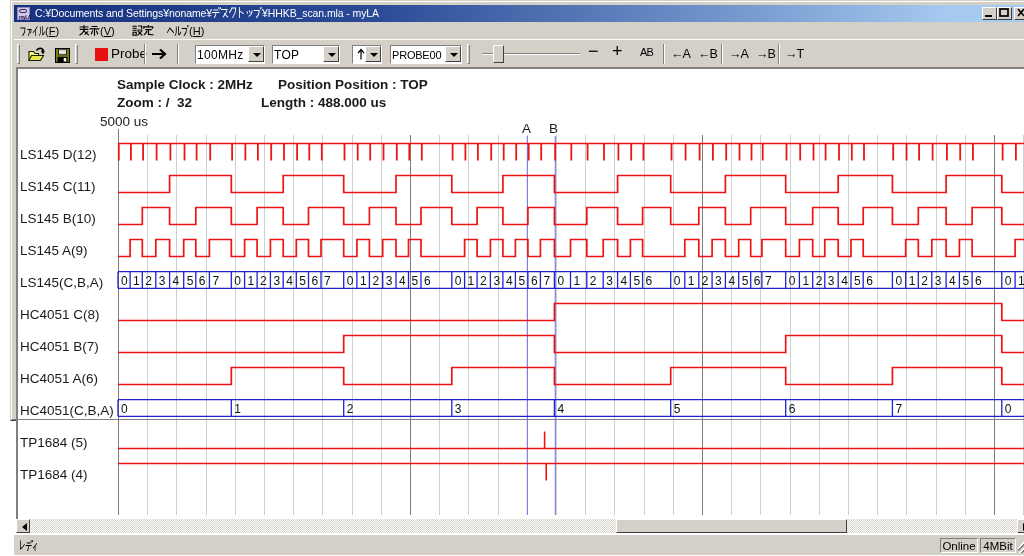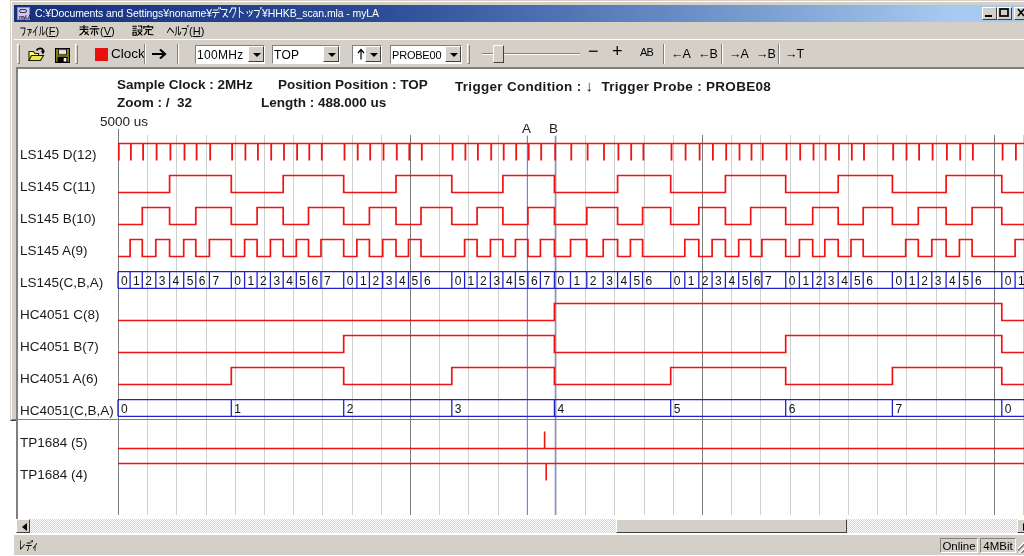--- a/index.html
+++ b/index.html
@@ -146,21 +146,21 @@
     </svg>
     <svg class="abs" style="left:41px;top:8px;position:absolute" width="15" height="15" viewBox="0 0 15 15">
       <rect x="0.5" y="0.5" width="14" height="14" fill="#888810" stroke="#000" stroke-width="1.2"></rect>
       <rect x="3.5" y="1.2" width="8" height="5.6" fill="#fff" stroke="#222"></rect>
       <path d="M4 2.5 H11 M4 4 H11 M4 5.5 H11" stroke="#bbb" stroke-width="0.7"></path>
       <rect x="2.5" y="8.8" width="10" height="5.7" fill="#000"></rect>
       <rect x="8.7" y="10" width="2.6" height="3.5" fill="#fff"></rect>
     </svg>
     <div class="grip" style="left:61px"></div>
     <div class="abs" style="left:81px;top:8px;width:13px;height:13px;background:#e81010"></div>
-    <div class="tbtxt" style="left:97px;font-size:13.5px">Clock</div>
+    <div class="tbtxt" style="left:97px;font-size:13.5px">Probe</div>
     <div class="tsep" style="left:130px"></div>
     <svg class="abs" style="left:138px;top:9px" width="20" height="10">
         <path d="M0 5 L12 5 M8 0.5 L13 5 L8 9.5" stroke="#000" stroke-width="2.2" fill="none"></path>
       </svg>
     <div class="tsep" style="left:163px"></div>
     <div class="combo" style="left:181px;width:70px">
         <span class="cv">100MHz</span>
         <div class="cbtn"></div>
       </div>
     <div class="combo" style="left:258px;width:68px">
@@ -188,21 +188,20 @@
     <div class="tbtxt" style="left:684px;font-size:12.5px;top:7px;letter-spacing:-1px">←B</div>
     <div class="tsep" style="left:707px"></div>
     <div class="tbtxt" style="left:715px;font-size:12.5px;top:7px;letter-spacing:-1px">→A</div>
     <div class="tbtxt" style="left:742px;font-size:12.5px;top:7px;letter-spacing:-1px">→B</div>
     <div class="tsep" style="left:764px"></div>
     <div class="tbtxt" style="left:771px;font-size:12.5px;top:7px;letter-spacing:-1px">→T</div>
   </div>
   <div id="client" class="abs"></div>
   <div class="hdr" style="left:106px;top:76px">Sample Clock : 2MHz</div>
   <div class="hdr" style="left:267px;top:76px">Position Position : TOP</div>
-  <div class="hdr" style="left:444px;top:76px;letter-spacing:0.3px">Trigger Condition : <span style="font-size:15px">↓</span>&nbsp; Trigger Probe : PROBE08</div>
   <div class="hdr" style="left:106px;top:94px">Zoom : /&nbsp; 32</div>
   <div class="hdr" style="left:250px;top:94px">Length : 488.000 us</div>
   <svg width="1024" height="452" viewBox="0 66 1024 452" style="position:absolute;left:0;top:66px">
 <g shape-rendering="crispEdges">
 <line x1="107.5" y1="128" x2="107.5" y2="514" stroke="#7c7c7c" stroke-width="1"></line>
 <line x1="136.5" y1="134" x2="136.5" y2="514" stroke="#ccd0d0" stroke-width="1"></line>
 <line x1="165.5" y1="134" x2="165.5" y2="514" stroke="#ccd0d0" stroke-width="1"></line>
 <line x1="195.5" y1="134" x2="195.5" y2="514" stroke="#ccd0d0" stroke-width="1"></line>
 <line x1="224.5" y1="134" x2="224.5" y2="514" stroke="#ccd0d0" stroke-width="1"></line>
 <line x1="253.5" y1="134" x2="253.5" y2="514" stroke="#ccd0d0" stroke-width="1"></line>

